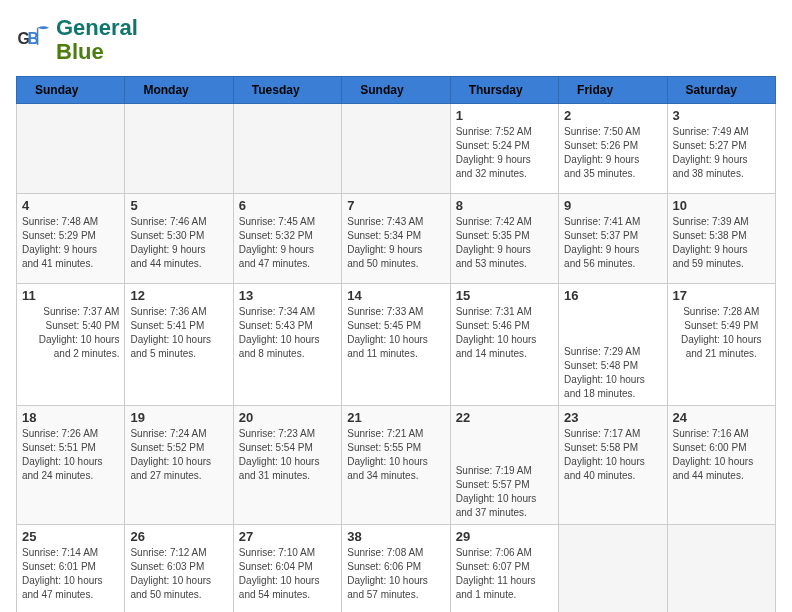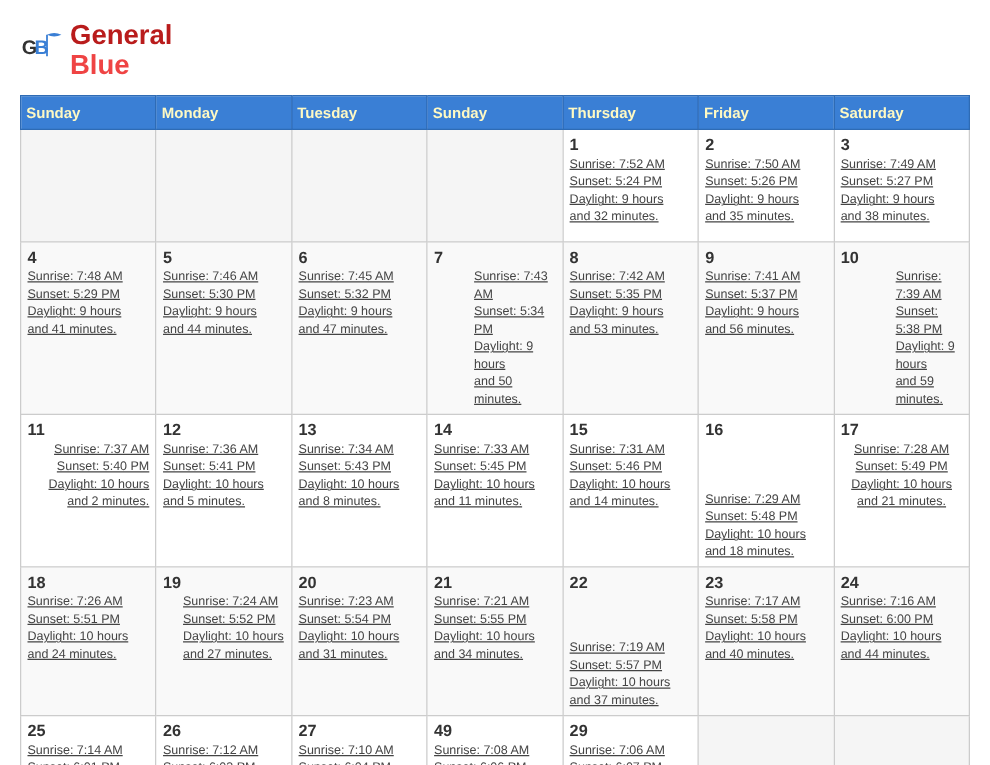--- a/index.html
+++ b/index.html
@@ -20,21 +20,21 @@
       display: flex;
       align-items: center;
     }
     .logo-text {
       font-size: 22px;
       font-weight: bold;
       color: #333;
       line-height: 1.1;
     }
     .logo-text span {
-      color: #b91c1c;
+      color: #0f766e;
     }
     .logo-icon {
       width: 36px;
       height: 36px;
       margin-right: 4px;
     }
     .title-block {
       text-align: right;
     }
     .month-title {
@@ -46,24 +46,24 @@
       font-size: 15px;
       color: #555;
     }
     table {
       width: 100%;
       border-collapse: collapse;
       table-layout: fixed;
     }
     thead th {
       background-color: #3a7fd5;
-      color: #fef9c3;
+      color: #000000;
       font-size: 12px;
       font-weight: bold;
-      padding: 6px 4px;
+      padding: 6px 18px;
       border: 1px solid #2e6bb5;
       text-align: left;
     }
     tbody td {
       border: 1px solid #ccc;
       vertical-align: top;
       padding: 4px 5px;
       font-size: 10.5px;
       color: #333;
       height: 90px;
@@ -75,41 +75,40 @@
     .day-number {
       font-size: 13px;
       font-weight: bold;
       color: #333;
       margin-bottom: 2px;
     }
     .cell-info {
       font-size: 10px;
       line-height: 1.4;
       color: #444;
-      text-decoration: underline;
     }
     .empty-cell {
       background: #f5f5f5 !important;
     }
   </style>
 </head>
 <body>
 
 <div class="header-section">
   <div class="logo">
     <svg class="logo-icon" viewBox="0 0 50 50">
       <text x="2" y="30" font-size="22" font-weight="bold" fill="#333">G</text>
       <text x="16" y="30" font-size="22" font-weight="bold" fill="#3a7fd5">B</text>
 
       <path d="M30,8 Q38,4 46,8 Q38,12 30,8 Z" fill="#3a7fd5"></path>
       <line x1="30" y1="8" x2="30" y2="32" stroke="#3a7fd5" stroke-width="2"></line>
     </svg>
     <div>
       <div class="logo-text">
-        <span>General</span><br><span style="color:#ef4444">Blue</span>
+        <span>General</span><br><span style="color:#4d7c0f">Blue</span>
       </div>
     </div>
   </div>
   <div class="title-block">
     <div class="month-title"></div>
     <div class="subtitle"></div>
   </div>
 </div>
 
 <table>
@@ -170,42 +169,42 @@
         </td>
         <td>
           <div class="day-number">6</div>
           <div class="cell-info" style="white-space: pre-line;">Sunrise: 7:45 AM
 Sunset: 5:32 PM
 Daylight: 9 hours
 and 47 minutes.</div>
         </td>
         <td>
           <div class="day-number">7</div>
-          <div class="cell-info" style="white-space: pre-line; margin-left: 32px;">Sunrise: 7:43 AM
+          <div class="cell-info" style="white-space: pre-line;">Sunrise: 7:43 AM
 Sunset: 5:34 PM
 Daylight: 9 hours
 and 50 minutes.</div>
         </td>
         <td>
           <div class="day-number">8</div>
           <div class="cell-info" style="white-space: pre-line;">Sunrise: 7:42 AM
 Sunset: 5:35 PM
 Daylight: 9 hours
 and 53 minutes.</div>
         </td>
         <td>
           <div class="day-number">9</div>
           <div class="cell-info" style="white-space: pre-line;">Sunrise: 7:41 AM
 Sunset: 5:37 PM
 Daylight: 9 hours
 and 56 minutes.</div>
         </td>
         <td>
           <div class="day-number">10</div>
-          <div class="cell-info" style="white-space: pre-line; margin-left: 44px;">Sunrise: 7:39 AM
+          <div class="cell-info" style="white-space: pre-line;">Sunrise: 7:39 AM
 Sunset: 5:38 PM
 Daylight: 9 hours
 and 59 minutes.</div>
         </td>
       </tr>
       <tr>
         <td>
           <div class="day-number">11</div>
           <div class="cell-info" style="white-space: pre-line; text-align: right;">Sunrise: 7:37 AM
 Sunset: 5:40 PM
@@ -258,21 +257,21 @@
       <tr>
         <td>
           <div class="day-number">18</div>
           <div class="cell-info" style="white-space: pre-line;">Sunrise: 7:26 AM
 Sunset: 5:51 PM
 Daylight: 10 hours
 and 24 minutes.</div>
         </td>
         <td>
           <div class="day-number">19</div>
-          <div class="cell-info" style="white-space: pre-line; margin-left: 16px;">Sunrise: 7:24 AM
+          <div class="cell-info" style="white-space: pre-line;">Sunrise: 7:24 AM
 Sunset: 5:52 PM
 Daylight: 10 hours
 and 27 minutes.</div>
         </td>
         <td>
           <div class="day-number">20</div>
           <div class="cell-info" style="white-space: pre-line;">Sunrise: 7:23 AM
 Sunset: 5:54 PM
 Daylight: 10 hours
 and 31 minutes.</div>
@@ -322,21 +321,21 @@
 and 50 minutes.</div>
         </td>
         <td>
           <div class="day-number">27</div>
           <div class="cell-info" style="white-space: pre-line;">Sunrise: 7:10 AM
 Sunset: 6:04 PM
 Daylight: 10 hours
 and 54 minutes.</div>
         </td>
         <td>
-          <div class="day-number">49</div>
+          <div class="day-number">38</div>
           <div class="cell-info" style="white-space: pre-line;">Sunrise: 7:08 AM
 Sunset: 6:06 PM
 Daylight: 10 hours
 and 57 minutes.</div>
         </td>
         <td>
           <div class="day-number">29</div>
           <div class="cell-info" style="white-space: pre-line;">Sunrise: 7:06 AM
 Sunset: 6:07 PM
 Daylight: 11 hours

